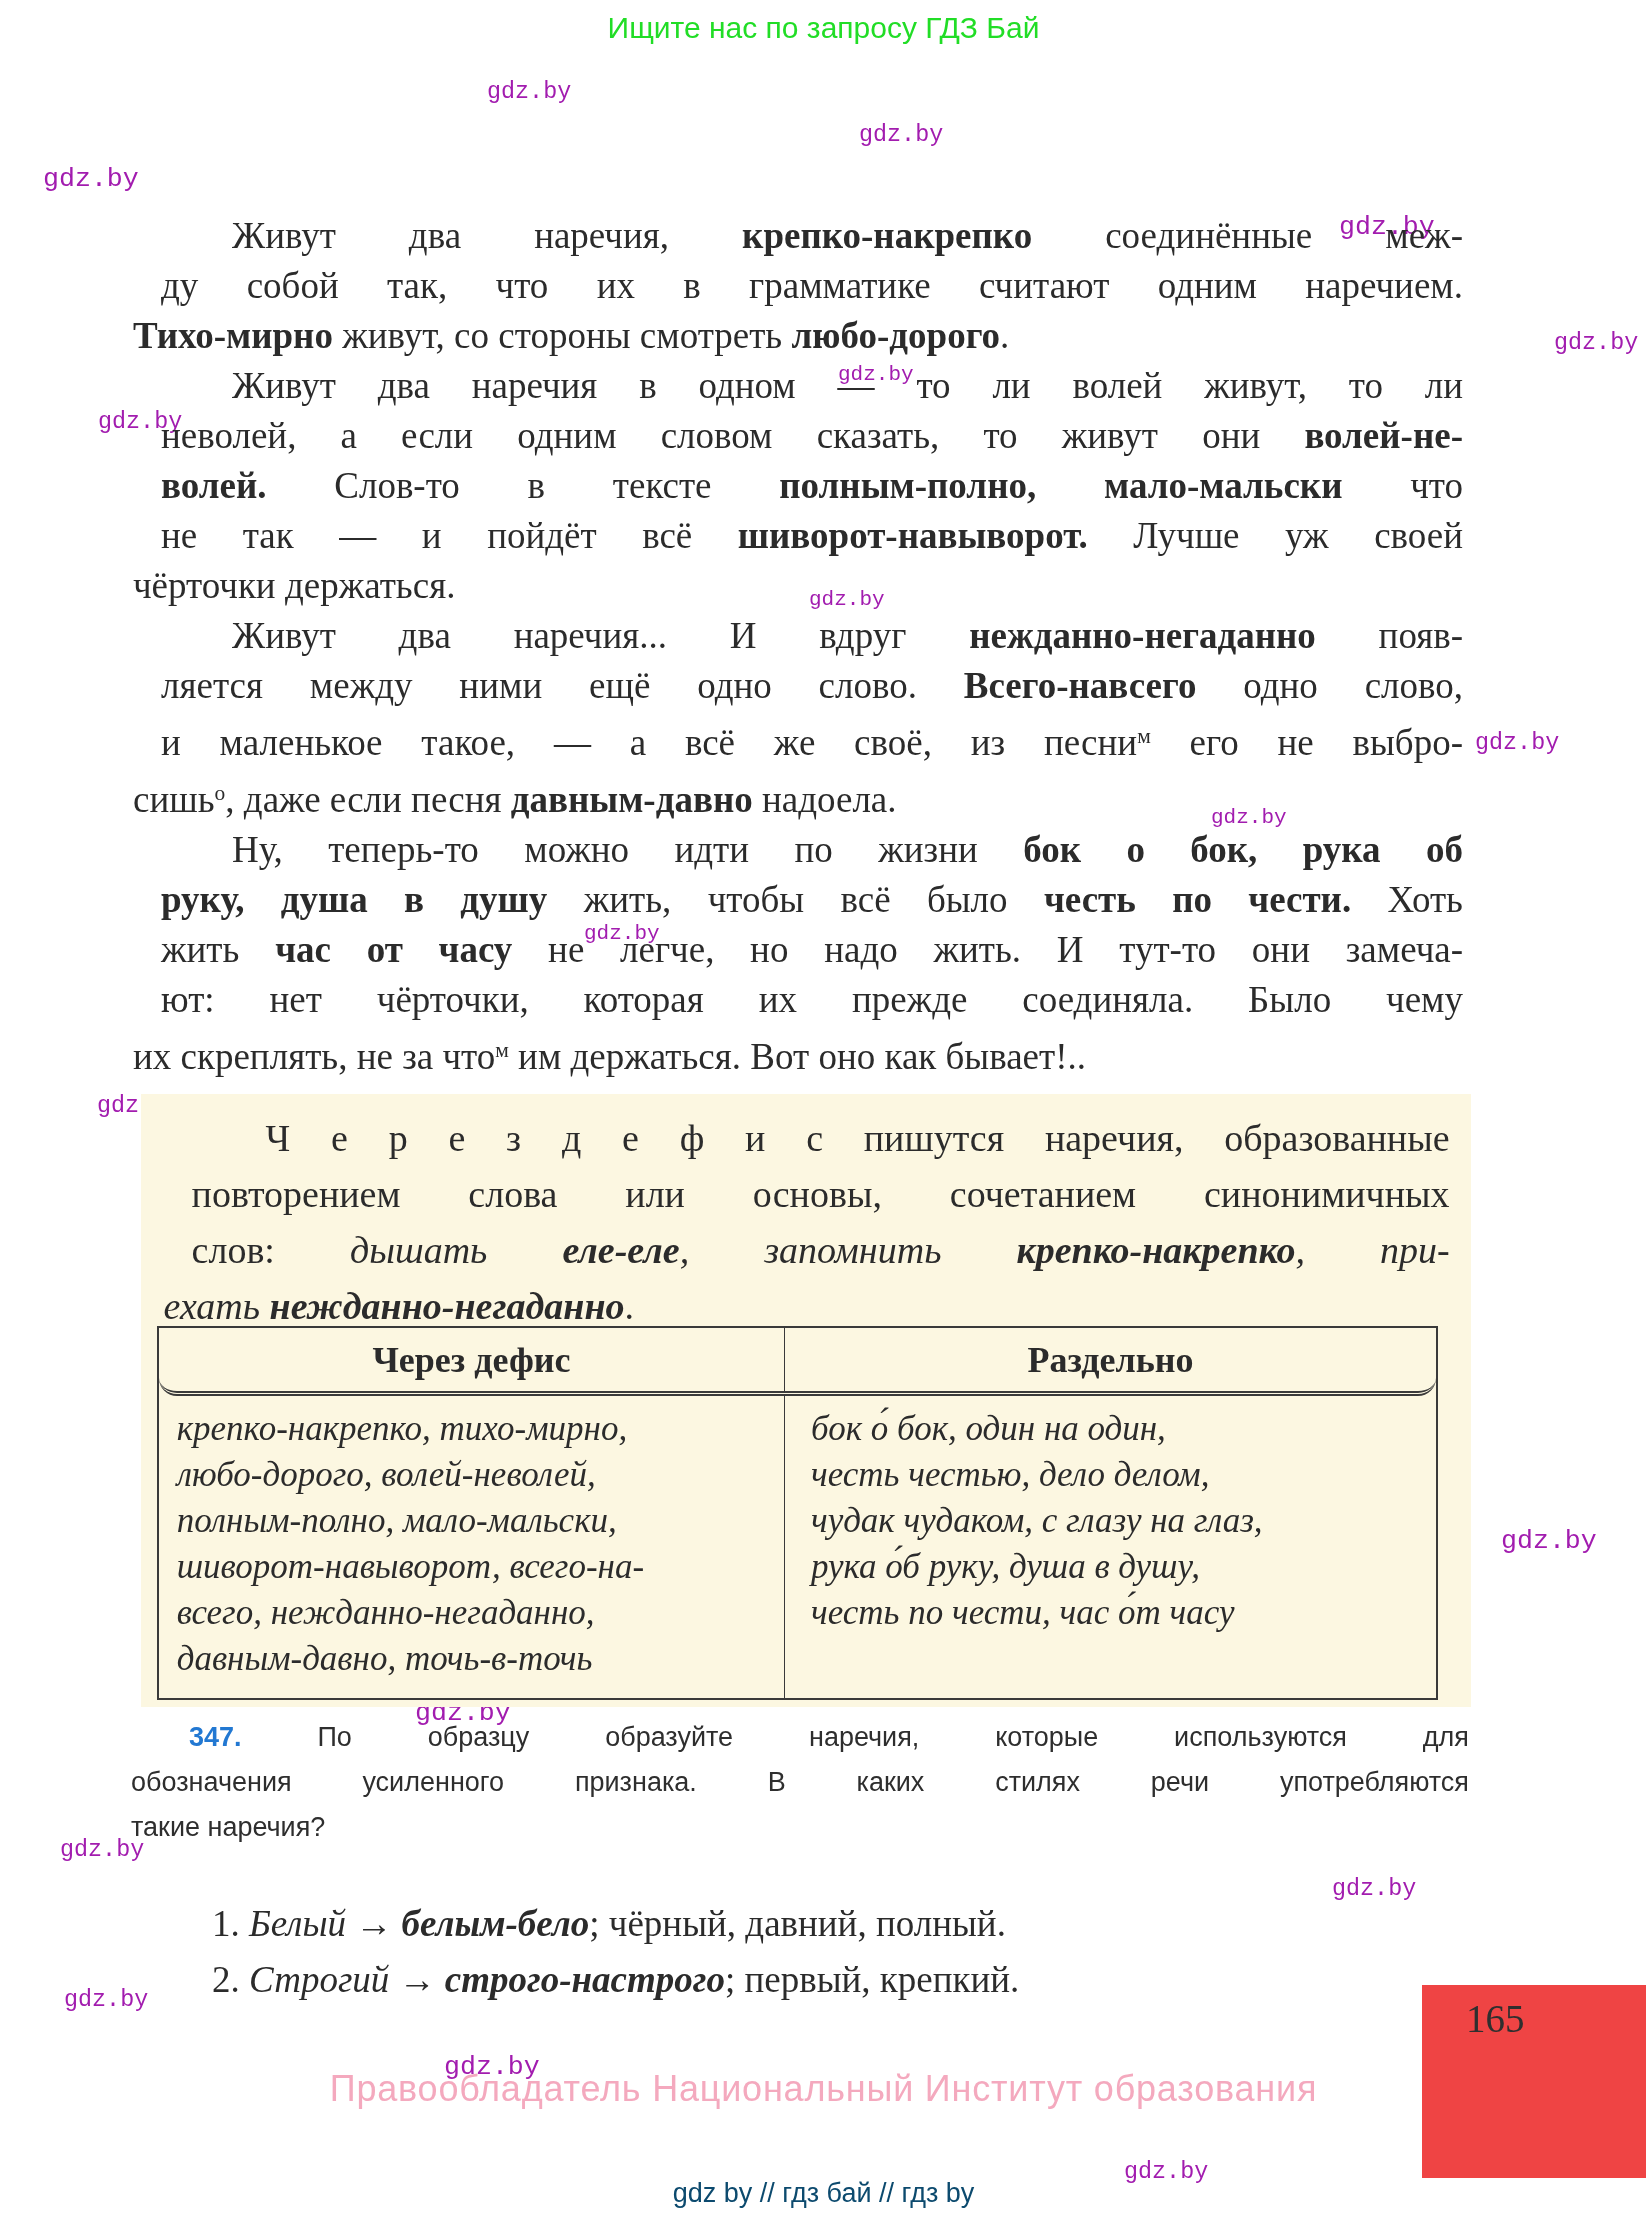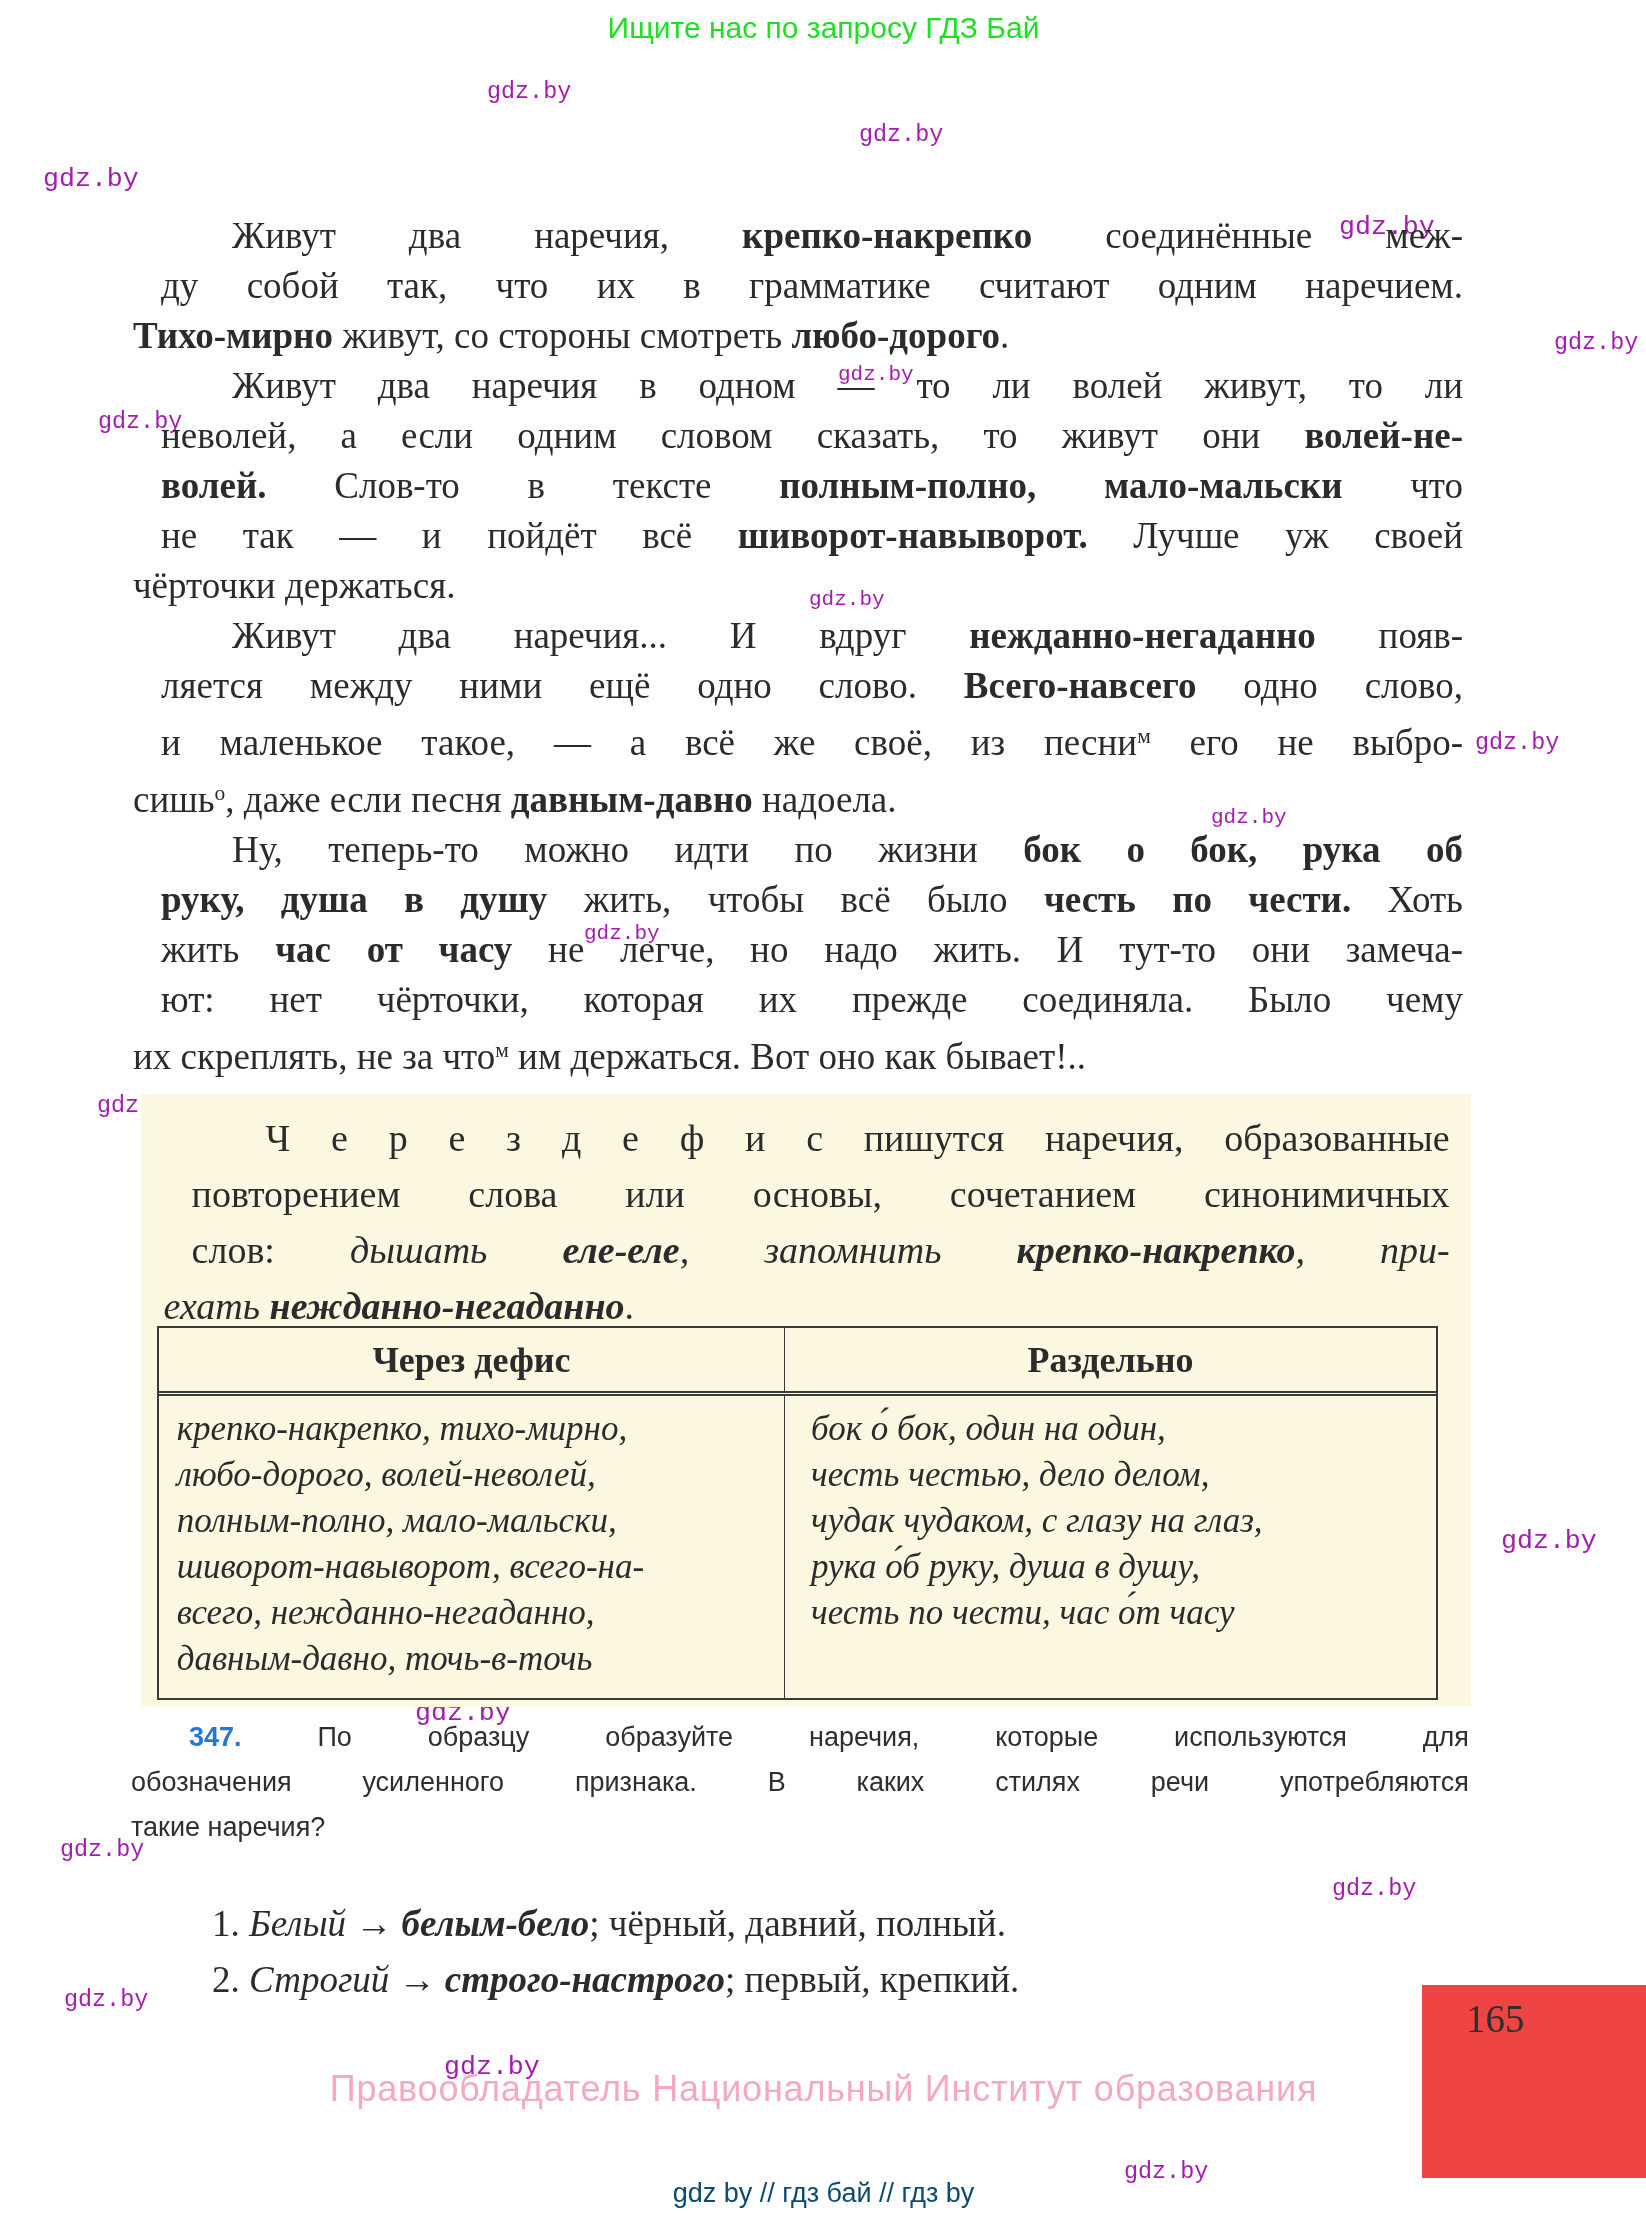--- a/index.html
+++ b/index.html
@@ -15,21 +15,21 @@
   .s-b{font-weight:bold;}
   .s-i{font-style:italic;}
   .s-bi{font-weight:bold;font-style:italic;}
   .s-sup{font-size:0.58em;vertical-align:0.55em;}
   .s-num{color:#2278d2;font-weight:bold;}
   .rule-box{position:absolute;left:141px;top:1094px;width:1330px;height:613px;background:#fcf7e1;}
   .rule-text{position:absolute;left:22.6px;top:16px;width:1286px;font-size:38px;line-height:56px;}
   .rind{text-indent:74px;}
   .rtable{position:absolute;left:157px;top:1326px;width:1281px;border:2.4px solid #3a3a3a;
           background:#fcf7e1;box-sizing:border-box;}
-  .thead{display:flex;height:63px;border-bottom:5.6px double #3a3a3a;}
+  .thead{display:flex;height:63px;border-bottom:5.6px double #3a3a3a;border-radius:18px;}
   .th{display:flex;align-items:center;justify-content:center;font-weight:bold;font-size:36px;}
   .th-left{width:626px;border-right:1.6px solid #3a3a3a;box-sizing:border-box;}
   .th-right{flex:1;}
   .tbody{display:flex;}
   .td{font-style:italic;font-size:35px;line-height:46px;padding:9.7px 13px 16px 17.7px;box-sizing:border-box;}
   .td-left{width:626px;border-right:1.6px solid #3a3a3a;}
   .td-right{flex:1;padding-left:26px;}
   .exercise{position:absolute;left:131px;top:1715px;width:1338px;}
   .inst{font-family:"Liberation Sans",sans-serif;font-size:27px;line-height:45px;color:#2e2e2e;}
   .inst-first{text-indent:58px;}

